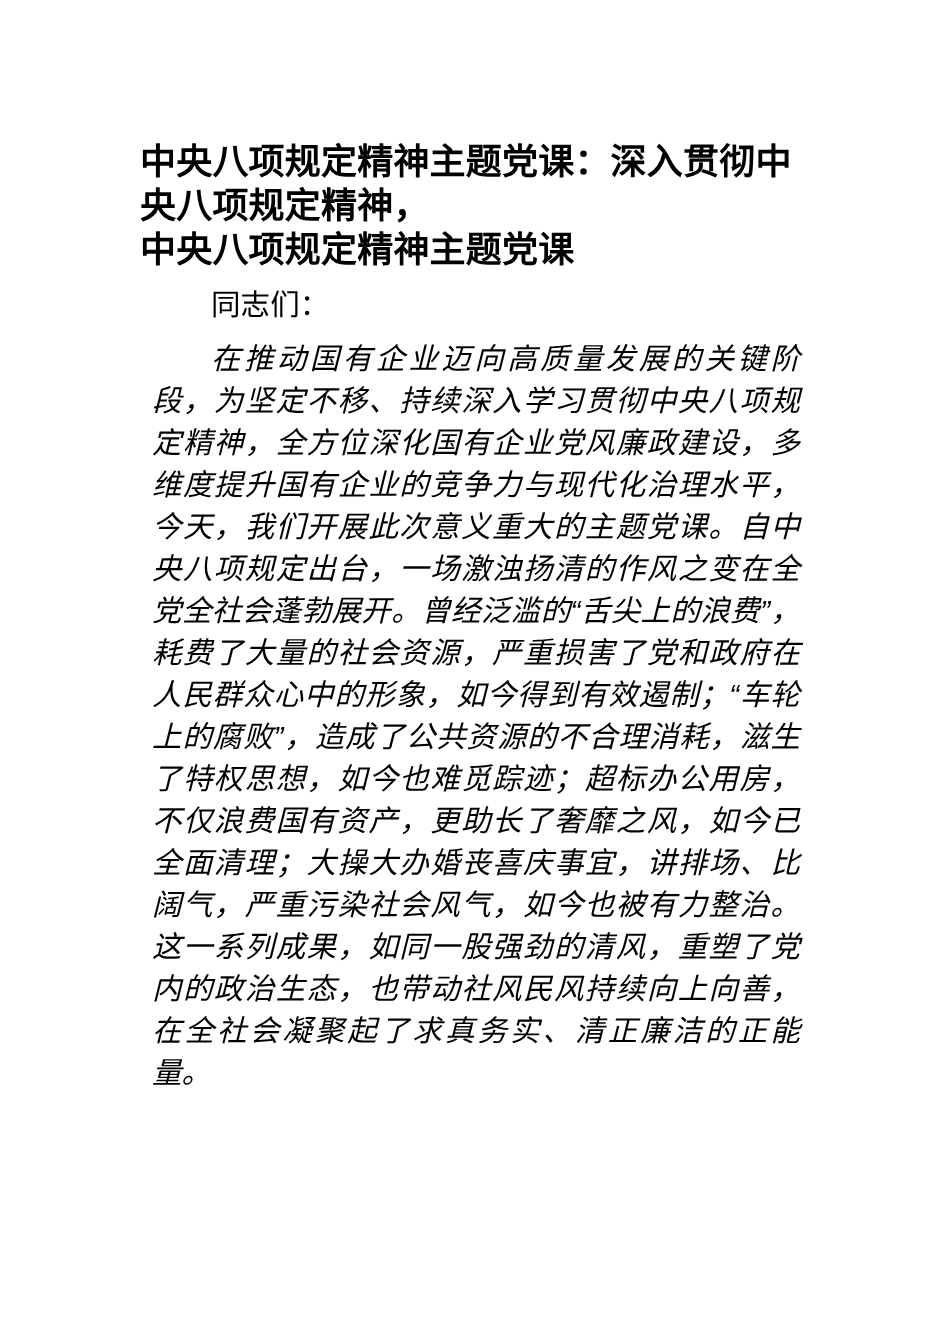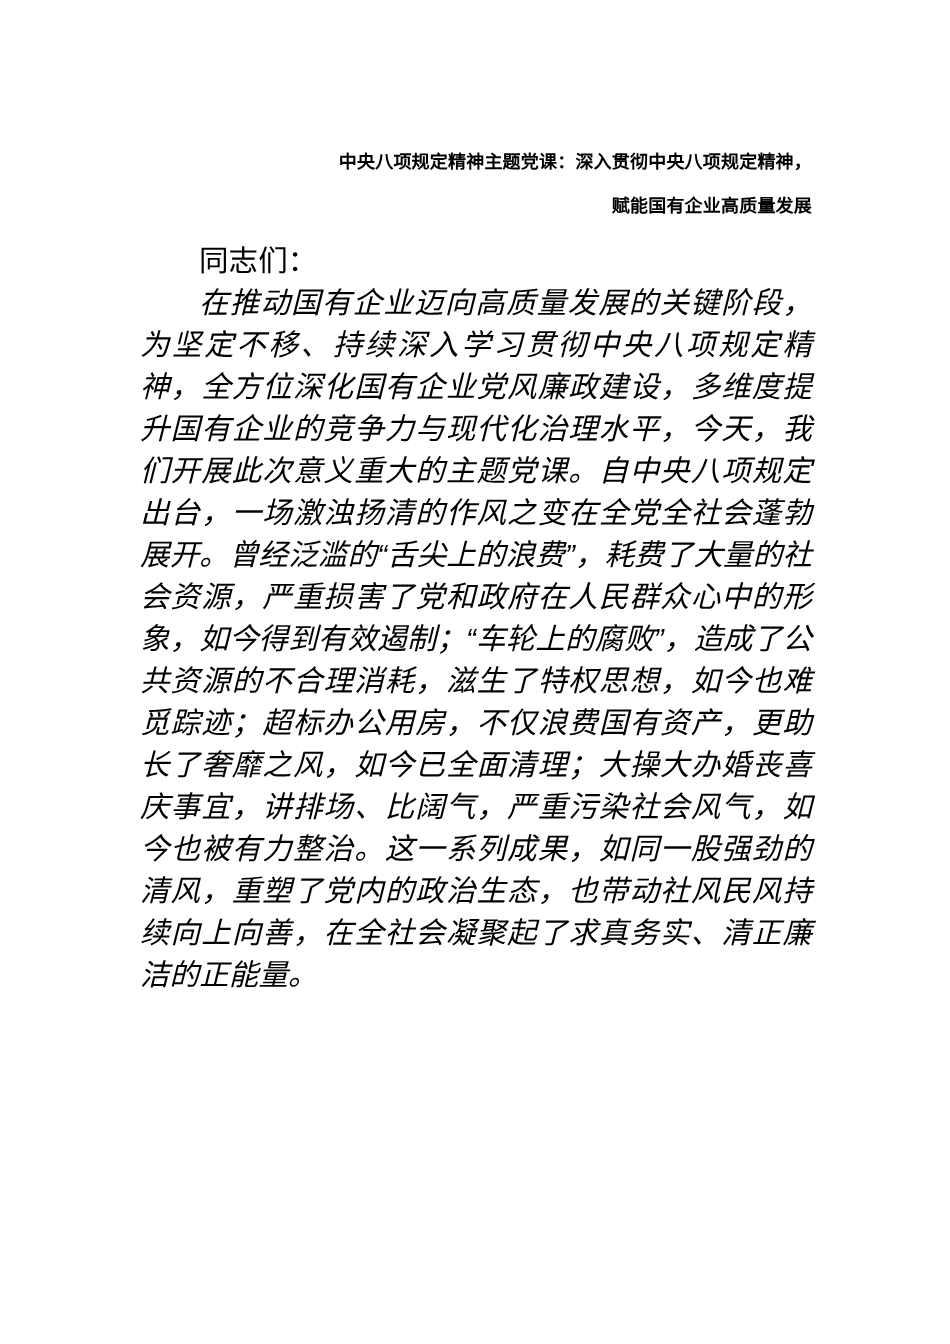--- a/index.html
+++ b/index.html
@@ -23,40 +23,40 @@
   }
 
   .content {
     position: absolute;
     left: 140px;
     top: 140px;
     width: 672px;
   }
 
   .doc-title {
-    font-size: 18px;
+    font-size: 36px;
     font-weight: bold;
     line-height: 44px;
-    text-align: right;
+    text-align: left;
     letter-spacing: 0.2px;
     margin: 0 0 12px 0;
     color: #000000;
   }
 
   .doc-title .title-line {
     display: block;
   }
 
   .para {
     font-size: 29.5px;
     line-height: 42px;
     text-align: justify;
     text-align-last: left;
     text-justify: inter-ideograph;
-    margin: 0;
+    margin: 12px;
     letter-spacing: 0.1px;
     color: #000000;
     word-break: break-all;
   }
 
   .para.indent {
     text-indent: 2em;
   }
 
   .para + .para {
@@ -65,21 +65,21 @@
   }
 </style>
 </head>
 <body>
 
 <div class="page">
   <div class="content">
 
     <h1 class="doc-title">
       <span class="title-line">中央八项规定精神主题党课：深入贯彻中央八项规定精神，</span>
-      <span class="title-line">赋能国有企业高质量发展</span>
+      <span class="title-line">中央八项规定精神主题党课</span>
     </h1>
 
     <p class="para indent">同志们：</p>
 
     <p class="para indent">在推动国有企业迈向高质量发展的关键阶段，为坚定不移、持续深入学习贯彻中央八项规定精神，全方位深化国有企业党风廉政建设，多维度提升国有企业的竞争力与现代化治理水平，今天，我们开展此次意义重大的主题党课。自中央八项规定出台，一场激浊扬清的作风之变在全党全社会蓬勃展开。曾经泛滥的“舌尖上的浪费”，耗费了大量的社会资源，严重损害了党和政府在人民群众心中的形象，如今得到有效遏制；“车轮上的腐败”，造成了公共资源的不合理消耗，滋生了特权思想，如今也难觅踪迹；超标办公用房，不仅浪费国有资产，更助长了奢靡之风，如今已全面清理；大操大办婚丧喜庆事宜，讲排场、比阔气，严重污染社会风气，如今也被有力整治。这一系列成果，如同一股强劲的清风，重塑了党内的政治生态，也带动社风民风持续向上向善，在全社会凝聚起了求真务实、清正廉洁的正能量。</p>
 
 
   </div>
 </div>
 

